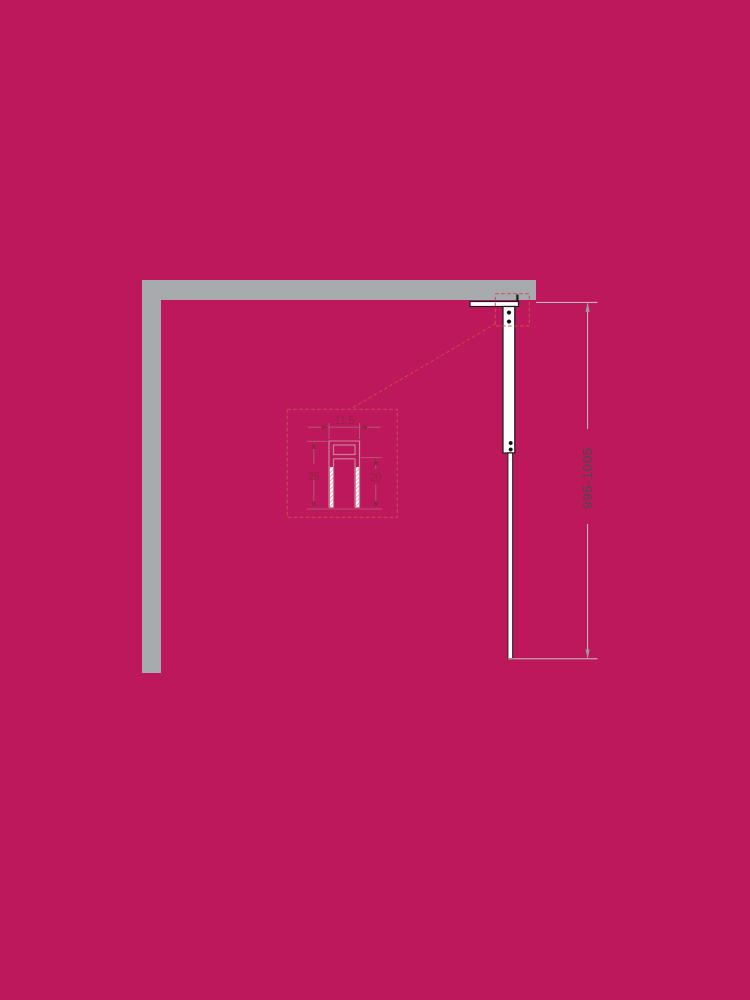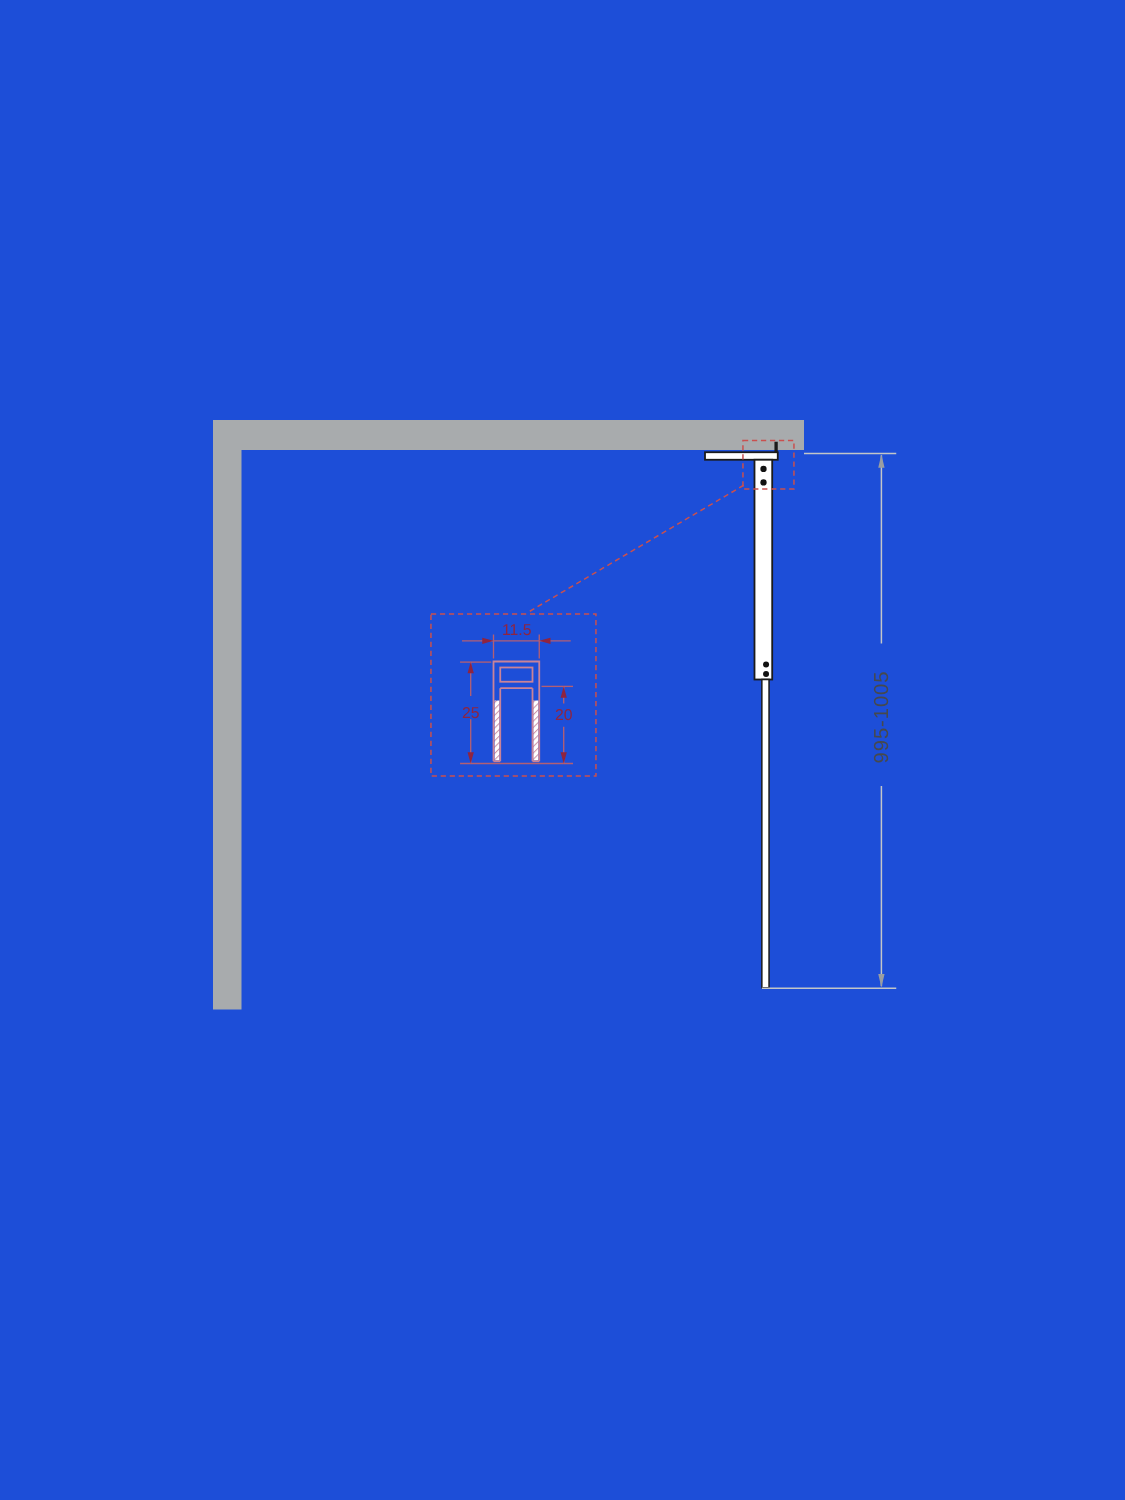--- a/index.html
+++ b/index.html
@@ -4,21 +4,21 @@
 <style>
   html, body {
     margin: 0;
     padding: 0;
     background: #ffffff;
   }
   #stage {
     position: relative;
     width: 750px;
     height: 1000px;
-    background: #1d4ed8;
+    background: #be185d;
     overflow: hidden;
     font-family: "Liberation Sans", sans-serif;
   }
   svg { display: block; }
   text {
     font-family: "Liberation Sans", "DejaVu Sans", sans-serif;
   }
   .dim-label-red {
     font-size: 10.5px;
     fill: #8f2440;

